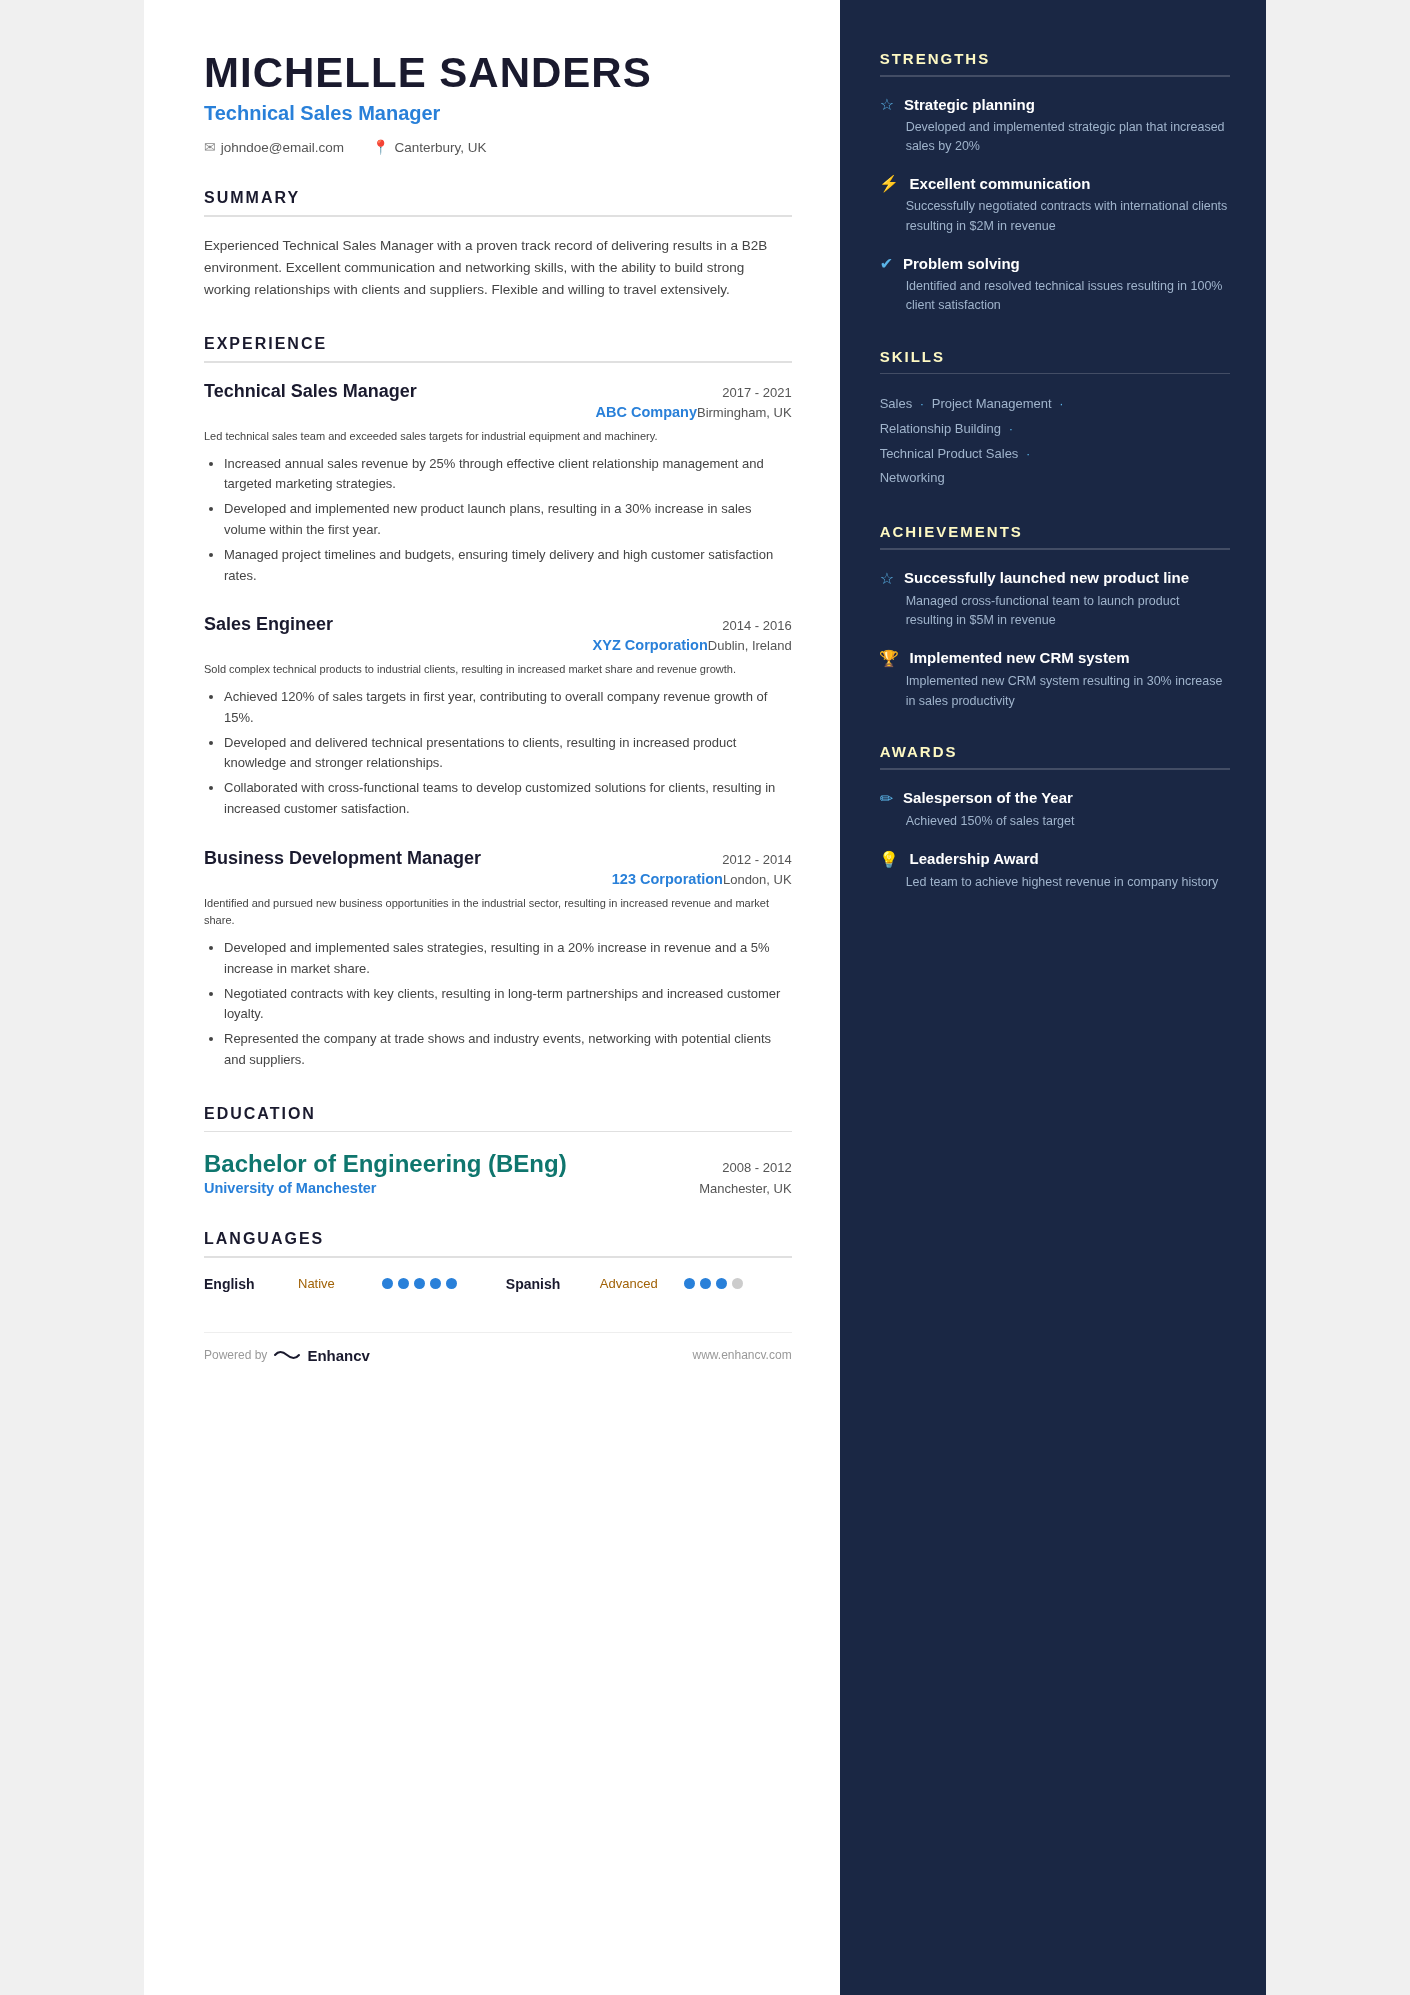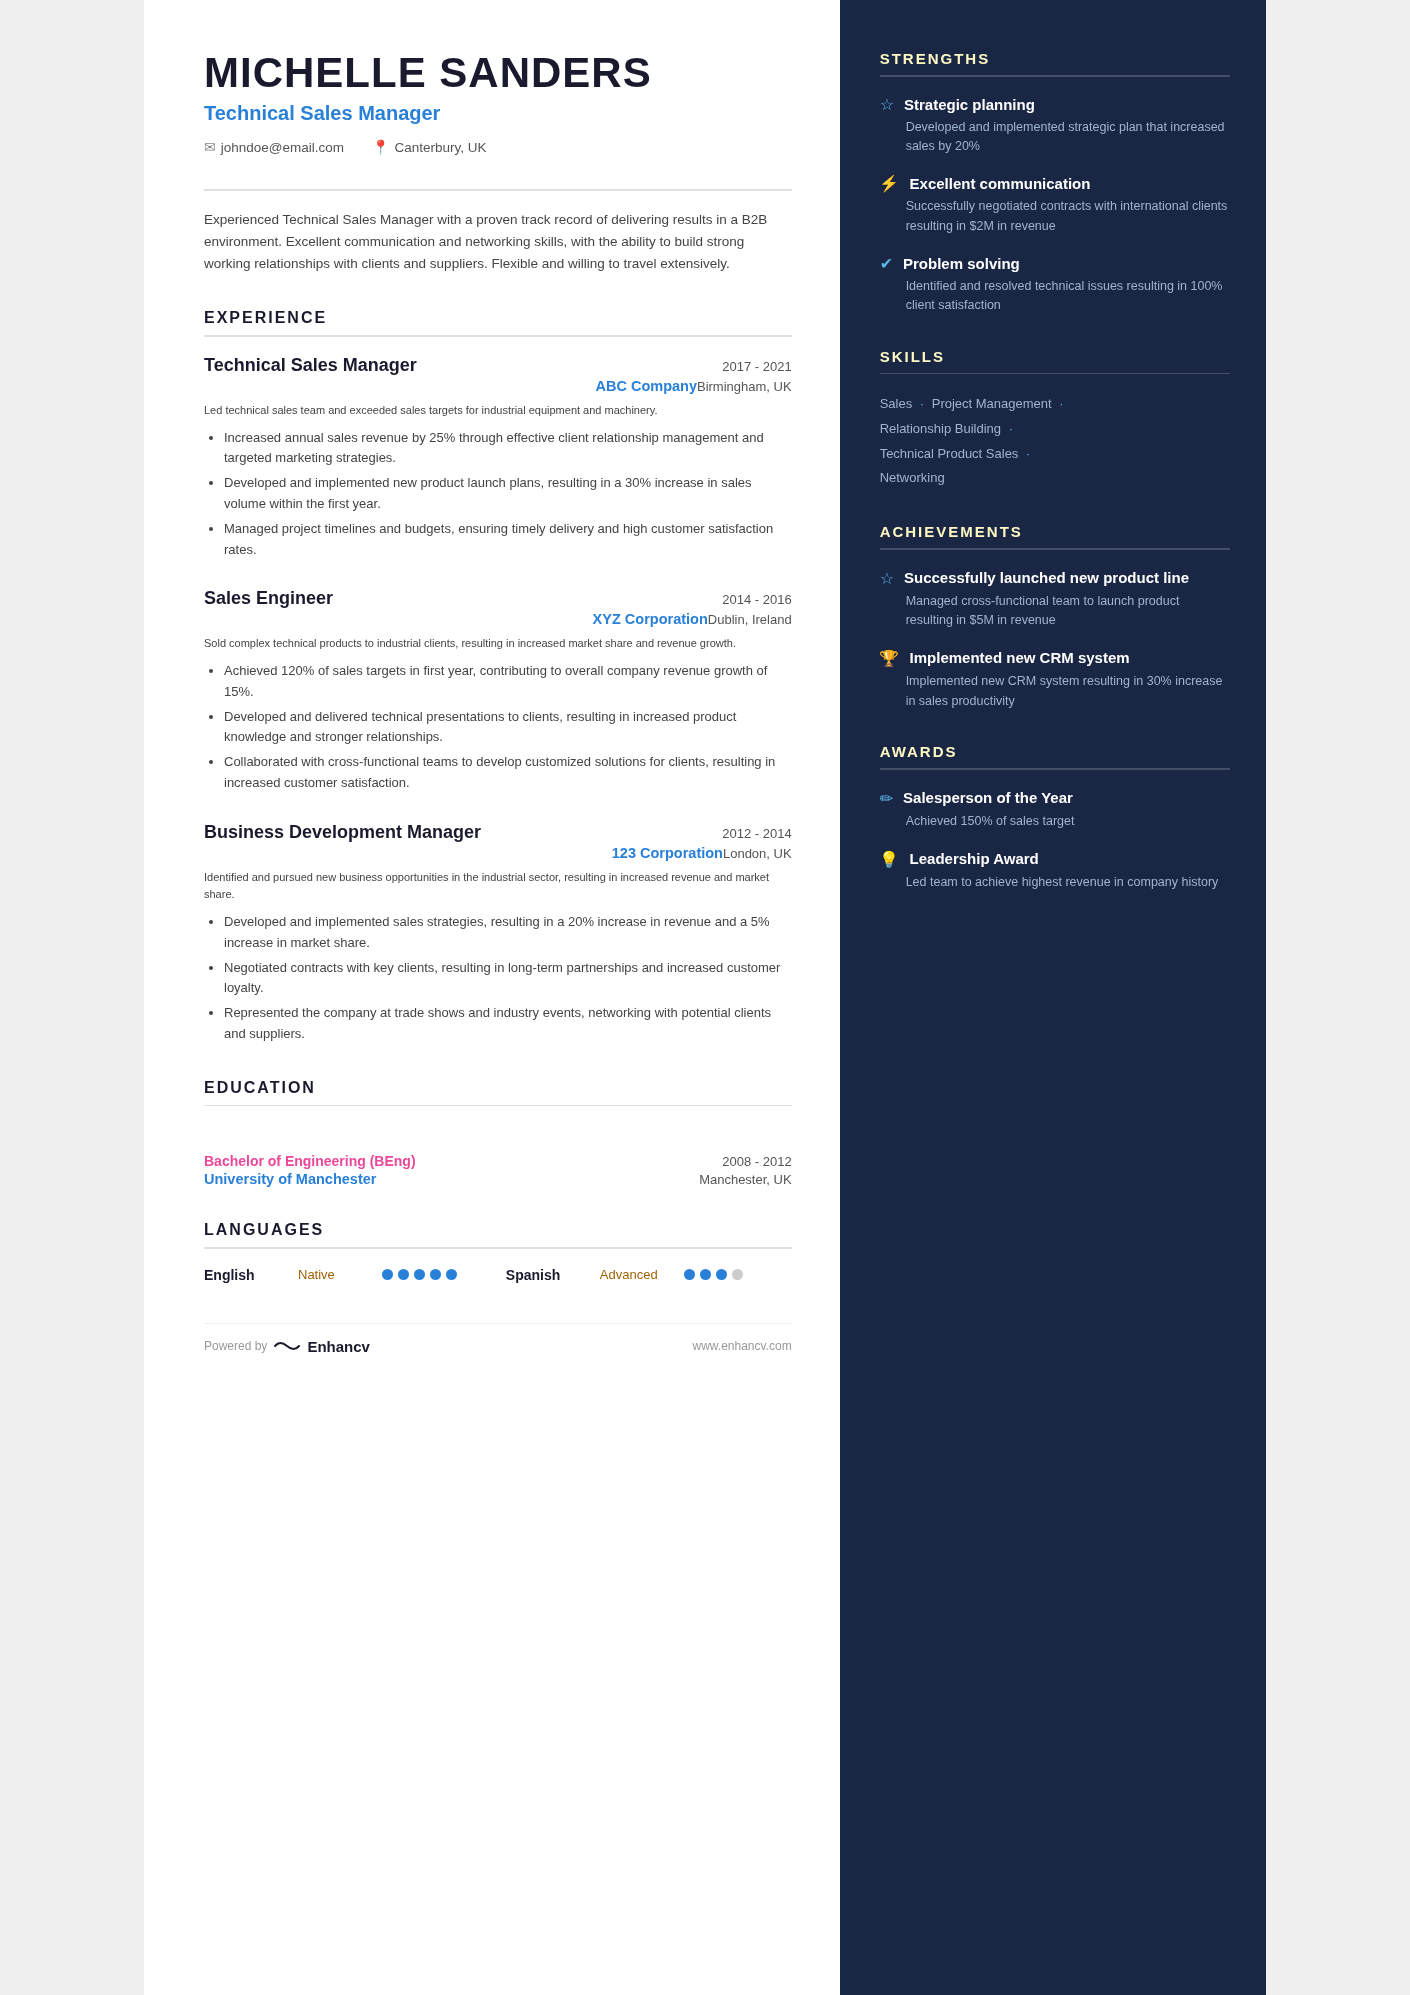--- a/index.html
+++ b/index.html
@@ -129,24 +129,23 @@
       line-height: 1.6;
       margin-bottom: 4px;
     }
     
     .edu-header {
       display: flex;
       justify-content: space-between;
       align-items: baseline;
     }
     .edu-degree {
-      font-size: 14px;
-      font-weight: 700;
-      color: #ec4899;
-      margin-top: 29px;
+      font-size: 24px;
+      font-weight: 700;
+      color: #0f766e;
     }
     .edu-dates {
       font-size: 13px;
       color: #555;
     }
     .edu-sub {
       display: flex;
       justify-content: space-between;
       align-items: baseline;
       margin-top: 2px;
@@ -348,20 +347,21 @@
           <span>johndoe@email.com</span>
         </span>
         <span>
           <span class="contact-icon">📍</span>
           <span>Canterbury, UK</span>
         </span>
       </div>
     </div>
 
     <div class="section">
+      <div class="section-title">SUMMARY</div>
       <div class="section-divider"></div>
       <p class="summary-text">Experienced Technical Sales Manager with a proven track record of delivering results in a B2B environment. Excellent communication and networking skills, with the ability to build strong working relationships with clients and suppliers. Flexible and willing to travel extensively.</p>
     </div>
 
     <div class="section">
       <div class="section-title">EXPERIENCE</div>
       <div class="section-divider"></div>
 
       <div class="exp-item">
         <div class="exp-header">

